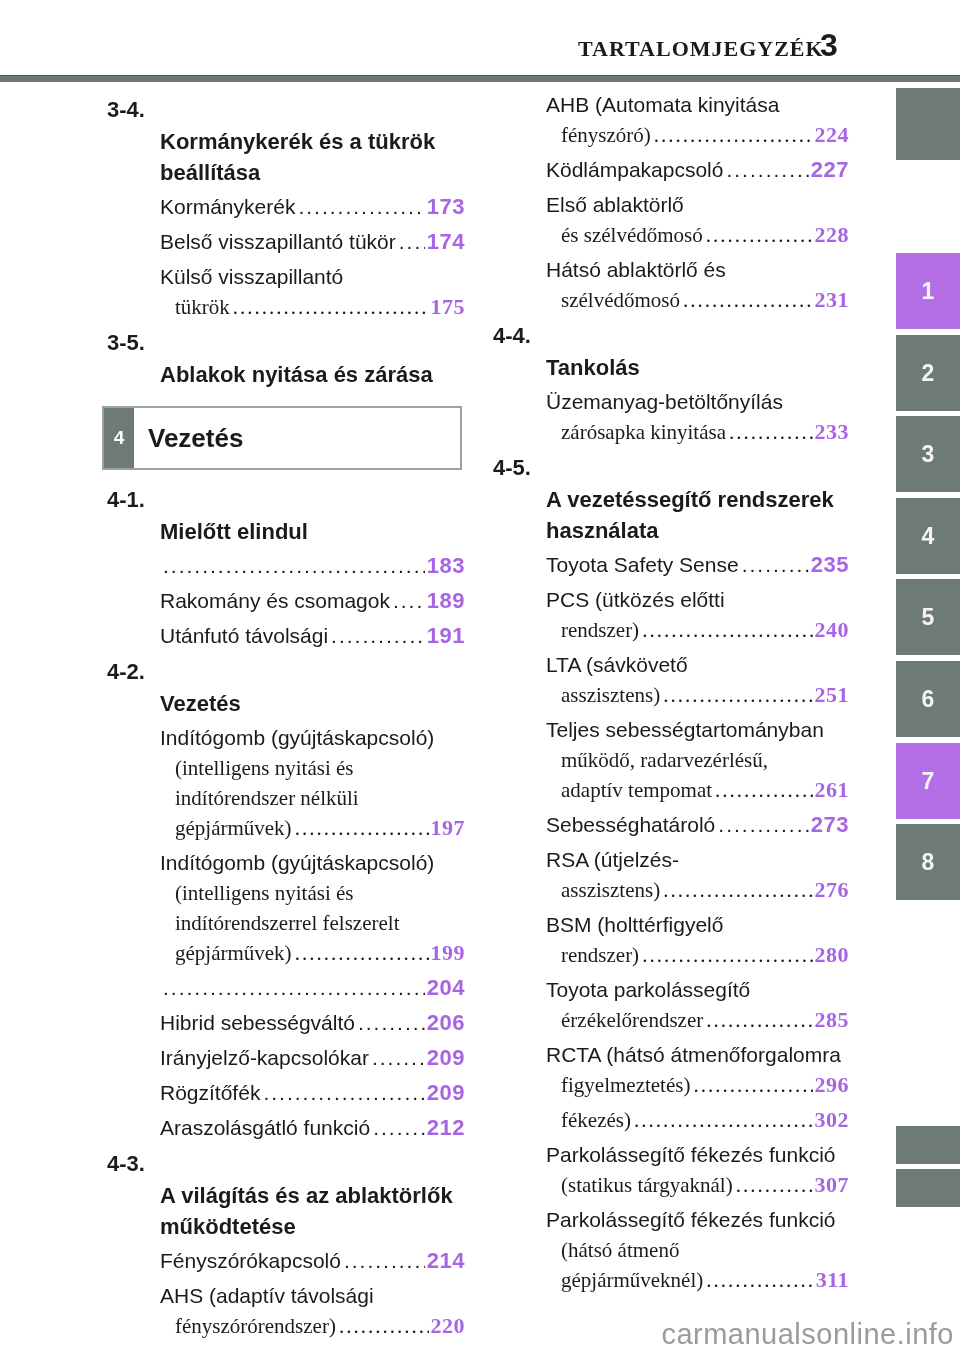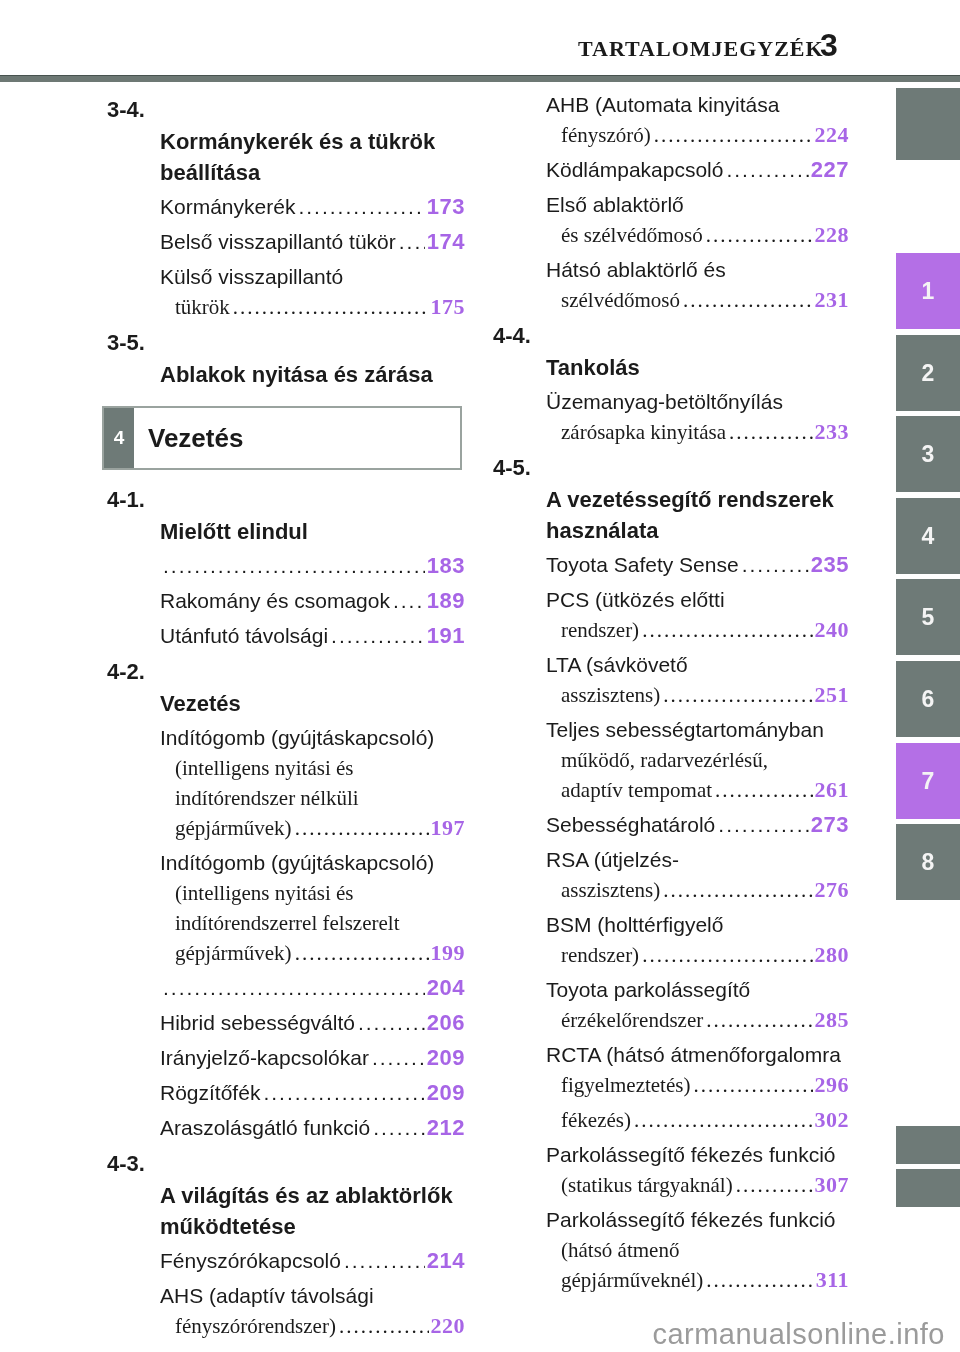--- a/index.html
+++ b/index.html
@@ -33,21 +33,21 @@
   .chapter-num{width:30px;flex:0 0 30px;background:var(--tab-gray);color:#ffffff;font-weight:bold;font-size:19px;display:flex;align-items:center;justify-content:center;}
   .chapter-title{align-self:center;font-weight:bold;font-size:26px;padding-left:14px;}
   
   .side-topbox{position:absolute;right:0;top:88px;width:64px;height:72px;background:var(--tab-gray);}
   .tab{position:absolute;right:0;width:64px;height:76px;background:var(--tab-gray);color:#f4f4f4;font-weight:bold;font-size:23px;display:flex;align-items:center;justify-content:center;}
   .tab.active{background:var(--tab-purple);}
   .side-botbox{position:absolute;right:0;width:64px;height:38px;background:var(--tab-gray);}
   .botbox-1{top:1126px;}
   .botbox-2{top:1169px;}
   
-  .watermark{position:absolute;top:1318px;right:15px;font-size:29px;color:var(--wm);letter-spacing:0.5px;}
+  .watermark{position:absolute;top:1318px;right:6px;font-size:29px;color:var(--wm);letter-spacing:0.5px;}
 </style>
 </head>
 <body style="--purple: #a765e6; --tab-purple: #b46fe6; --tab-gray: #6e7a77; --rule: #6d7874; --wm: #9b9b9b;">
 
 <div class="hdr-title">TARTALOMJEGYZÉK</div>
 <div class="hdr-num">3</div>
 <div class="hdr-rule"></div>
 
 <div class="col col-left">
     <div class="sec">

